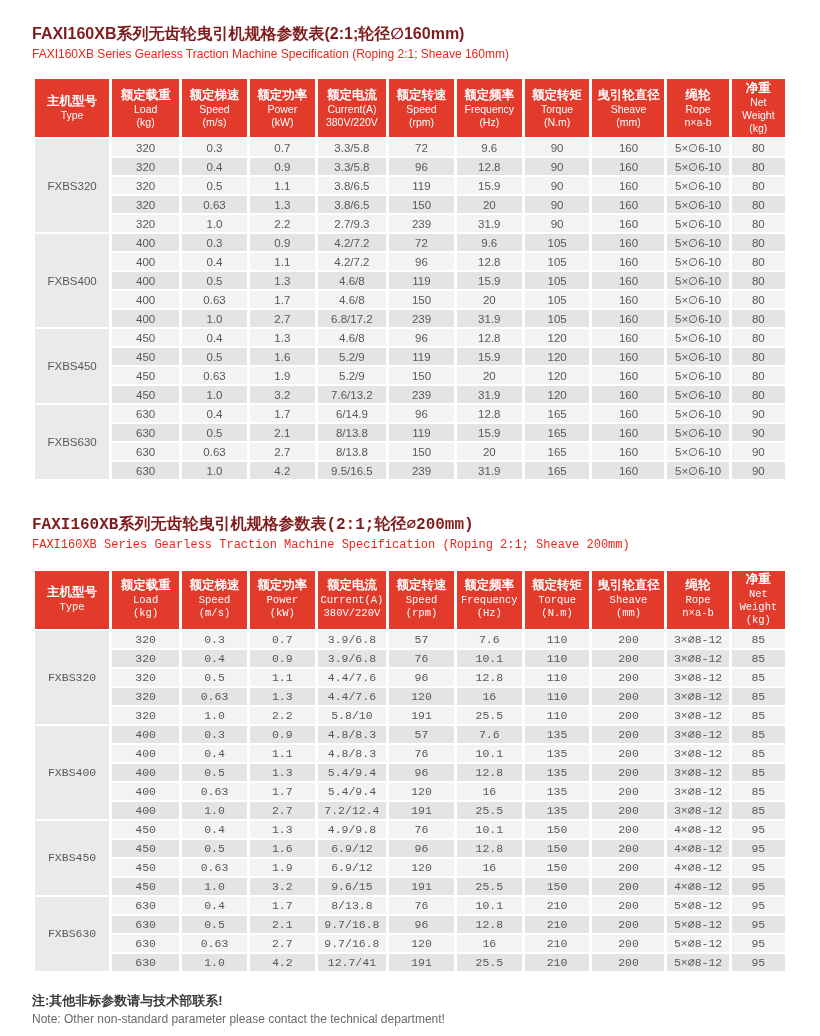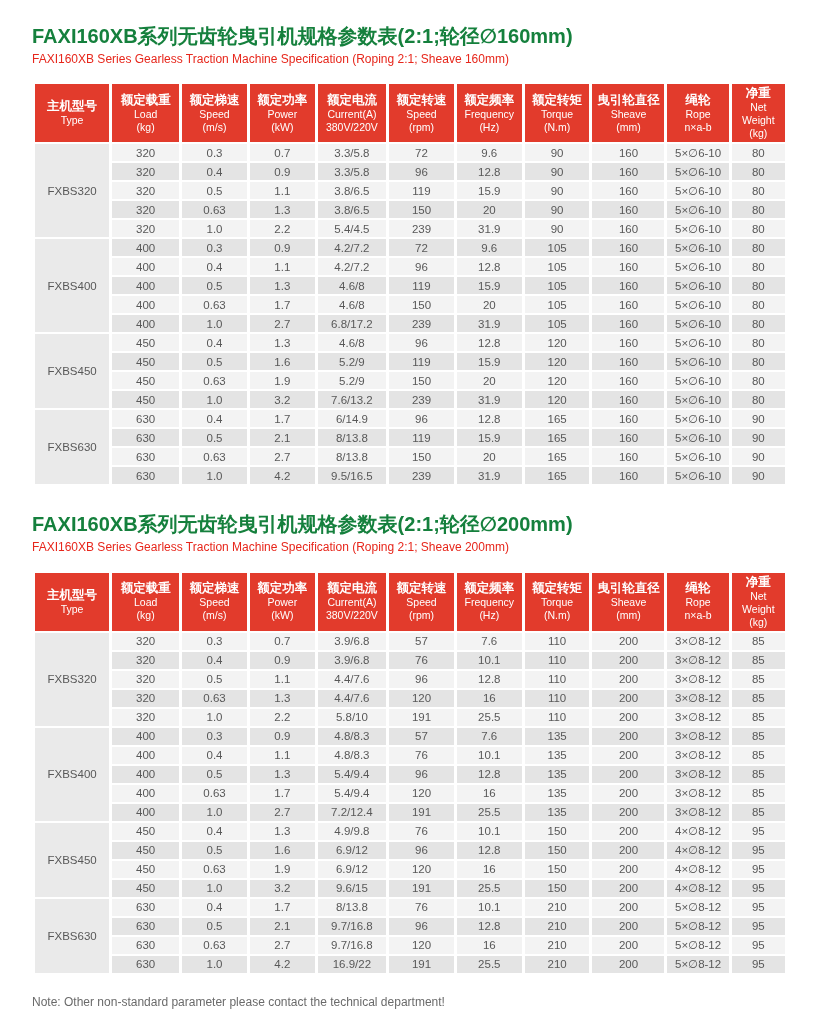--- a/index.html
+++ b/index.html
@@ -6,22 +6,22 @@
   html, body { background: #ffffff; }
   body {
     width: 820px;
     min-height: 1036px;
     font-family: "Liberation Sans", "DejaVu Sans", sans-serif;
     color: #555;
   }
   .page { padding: 24px 32px 18px 32px; }
 
   .title-zh {
-    color: #15803d;
-    font-size: 20px;
+    color: #7f1d1d;
+    font-size: 16px;
     font-weight: bold;
     line-height: 1.25;
   }
   .title-en {
     color: #e7261b;
     font-size: 12px;
     font-weight: normal;
     margin-top: 3px;
     line-height: 1.2;
   }
@@ -56,21 +56,21 @@
     white-space: nowrap;
   }
   tr.light td { background: #f3f3f3; }
   tr.dark td  { background: #e4e4e4; }
   td.type-cell {
     background: #eaeaea !important;
     font-size: 12.5px;
     color: #4f4f4f;
   }
 
-  .section-2 { margin-top: 26px; }
+  .section-2 { margin-top: 34px; font-family: Liberation Mono, monospace; }
 
   .notes { margin-top: 18px; }
   .note-zh { font-size: 13px; font-weight: bold; color: #3a3a3a; line-height: 1.5; }
   .note-en { font-size: 12px; color: #6a6a6a; line-height: 1.5; }
 </style>
 </head>
 <body>
 
 <div class="page">
 
@@ -196,21 +196,21 @@
             <td>20</td>
             <td>90</td>
             <td>160</td>
             <td>5×∅6-10</td>
             <td>80</td>
           </tr>
           <tr class="light">
             <td>320</td>
             <td>1.0</td>
             <td>2.2</td>
-            <td>5.4/4.5</td>
+            <td>2.7/9.3</td>
             <td>239</td>
             <td>31.9</td>
             <td>90</td>
             <td>160</td>
             <td>5×∅6-10</td>
             <td>80</td>
           </tr>
           <tr class="dark">
             <td class="type-cell" rowspan="5">FXBS400</td>
             <td>400</td>
@@ -655,29 +655,30 @@
             <td>16</td>
             <td>210</td>
             <td>200</td>
             <td>5×∅8-12</td>
             <td>95</td>
           </tr>
           <tr class="dark">
             <td>630</td>
             <td>1.0</td>
             <td>4.2</td>
-            <td>16.9/22</td>
+            <td>12.7/41</td>
             <td>191</td>
             <td>25.5</td>
             <td>210</td>
             <td>200</td>
             <td>5×∅8-12</td>
             <td>95</td>
           </tr>
         </tbody>
       </table>
   </section>
 
   <div class="notes">
+    <p class="note-zh">注:其他非标参数请与技术部联系!</p>
     <p class="note-en">Note: Other non-standard parameter please contact the technical department!</p>
   </div>
 
 </div>
 
 </body></html>

